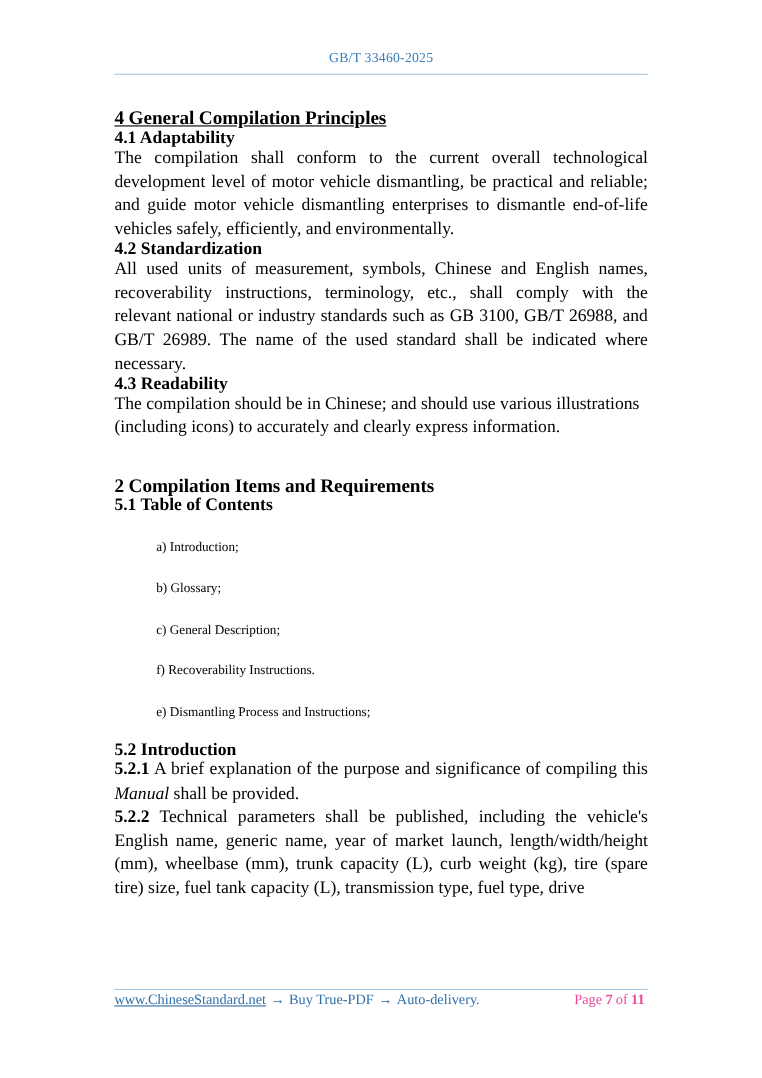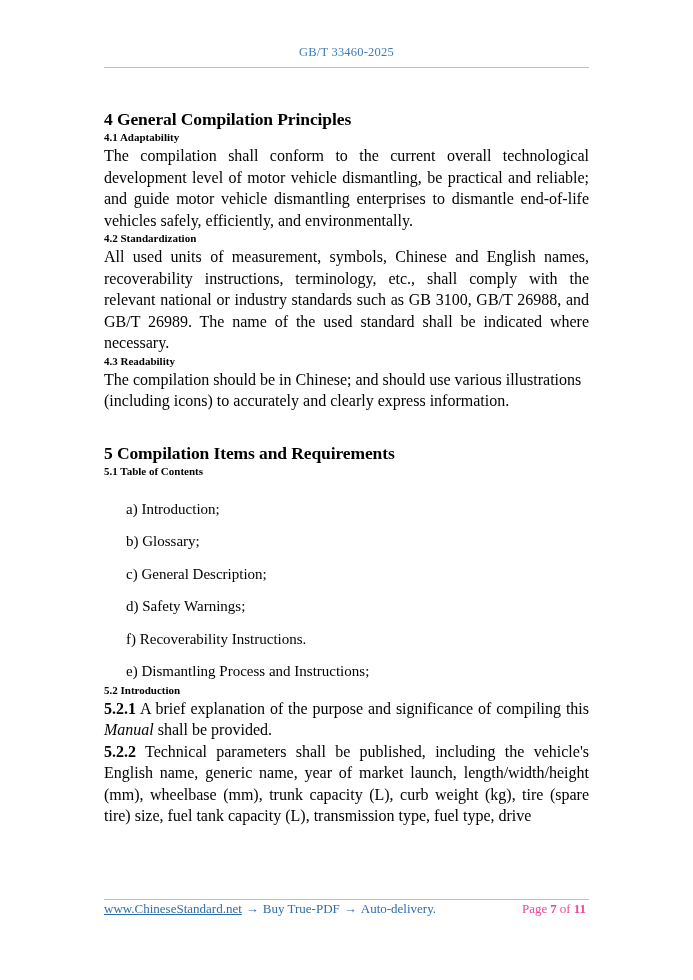--- a/index.html
+++ b/index.html
@@ -55,25 +55,25 @@
   }
 
   h1.sec-title {
     font-size: 17.5px;
     font-weight: bold;
     margin: 0;
     padding: 0;
     line-height: 22px;
     letter-spacing: -0.1px;
   }
-  h1.sec-title.first { margin-top: 13px; }
+  h1.sec-title.first { margin-top: 1px; text-decoration: underline; }
   h1.sec-title.second { margin-top: 30px; }
 
   h2.subsec-title {
-    font-size: 11px;
+    font-size: 16px;
     font-weight: bold;
     margin: 0;
     padding: 0;
     line-height: 15px;
   }
 
   p.para {
     font-size: 16px;
     line-height: 21.5px;
     margin: 0;
@@ -83,23 +83,23 @@
   }
   p.para.ragged {
     text-align: left;
   }
 
   .gap-h2-after { margin-top: 22px; }
   .gap-before-h2 { margin-top: 23px; }
   .gap-para { margin-top: 21px; }
 
   .listitem {
-    font-size: 15px;
+    font-size: 12px;
     line-height: 21.5px;
-    margin: 0;
+    margin: 16px;
     padding: 0 0 0 22px;
   }
   .gap-list-first { margin-top: 20px; }
   .gap-list { margin-top: 11px; }
 
   .num { font-weight: bold; }
   .ital { font-style: italic; }
 
   
   .footer-area {
@@ -161,28 +161,27 @@
 
     <h2 class="subsec-title gap-h2-after">4.1 Adaptability</h2>
     <p class="para gap-para">The compilation shall conform to the current overall technological development level of motor vehicle dismantling, be practical and reliable; and guide motor vehicle dismantling enterprises to dismantle end-of-life vehicles safely, efficiently, and environmentally.</p>
 
     <h2 class="subsec-title gap-before-h2">4.2 Standardization</h2>
     <p class="para gap-para">All used units of measurement, symbols, Chinese and English names, recoverability instructions, terminology, etc., shall comply with the relevant national or industry standards such as GB 3100, GB/T 26988, and GB/T 26989. The name of the used standard shall be indicated where necessary.</p>
 
     <h2 class="subsec-title gap-before-h2">4.3 Readability</h2>
     <p class="para ragged gap-para">The compilation should be in Chinese; and should use various illustrations (including icons) to accurately and clearly express information.</p>
 
-    <h1 class="sec-title second">5 Compilation Items and Requirements</h1>
+    <h1 class="sec-title second">2 Compilation Items and Requirements</h1>
 
     <h2 class="subsec-title gap-h2-after">5.1 Table of Contents</h2>
 
     <div class="listitem gap-list-first">a) Introduction;</div>
     <div class="listitem gap-list">b) Glossary;</div>
     <div class="listitem gap-list">c) General Description;</div>
-    <div class="listitem gap-list">d) Safety Warnings;</div>
     <div class="listitem gap-list">f) Recoverability Instructions.</div>
     <div class="listitem gap-list">e) Dismantling Process and Instructions;</div>
 
     <h2 class="subsec-title gap-before-h2">5.2 Introduction</h2>
 
     <p class="para gap-para"><span class="num">5.2.1</span><span> A brief explanation of the purpose and significance of compiling this </span><span class="ital">Manual</span><span> shall be provided.</span></p>
 
     <p class="para gap-para"><span class="num">5.2.2</span><span> Technical parameters shall be published, including the vehicle's English name, generic name, year of market launch, length/width/height (mm), wheelbase (mm), trunk capacity (L), curb weight (kg), tire (spare tire) size, fuel tank capacity (L), transmission type, fuel type, drive</span></p>
 
   </div>

